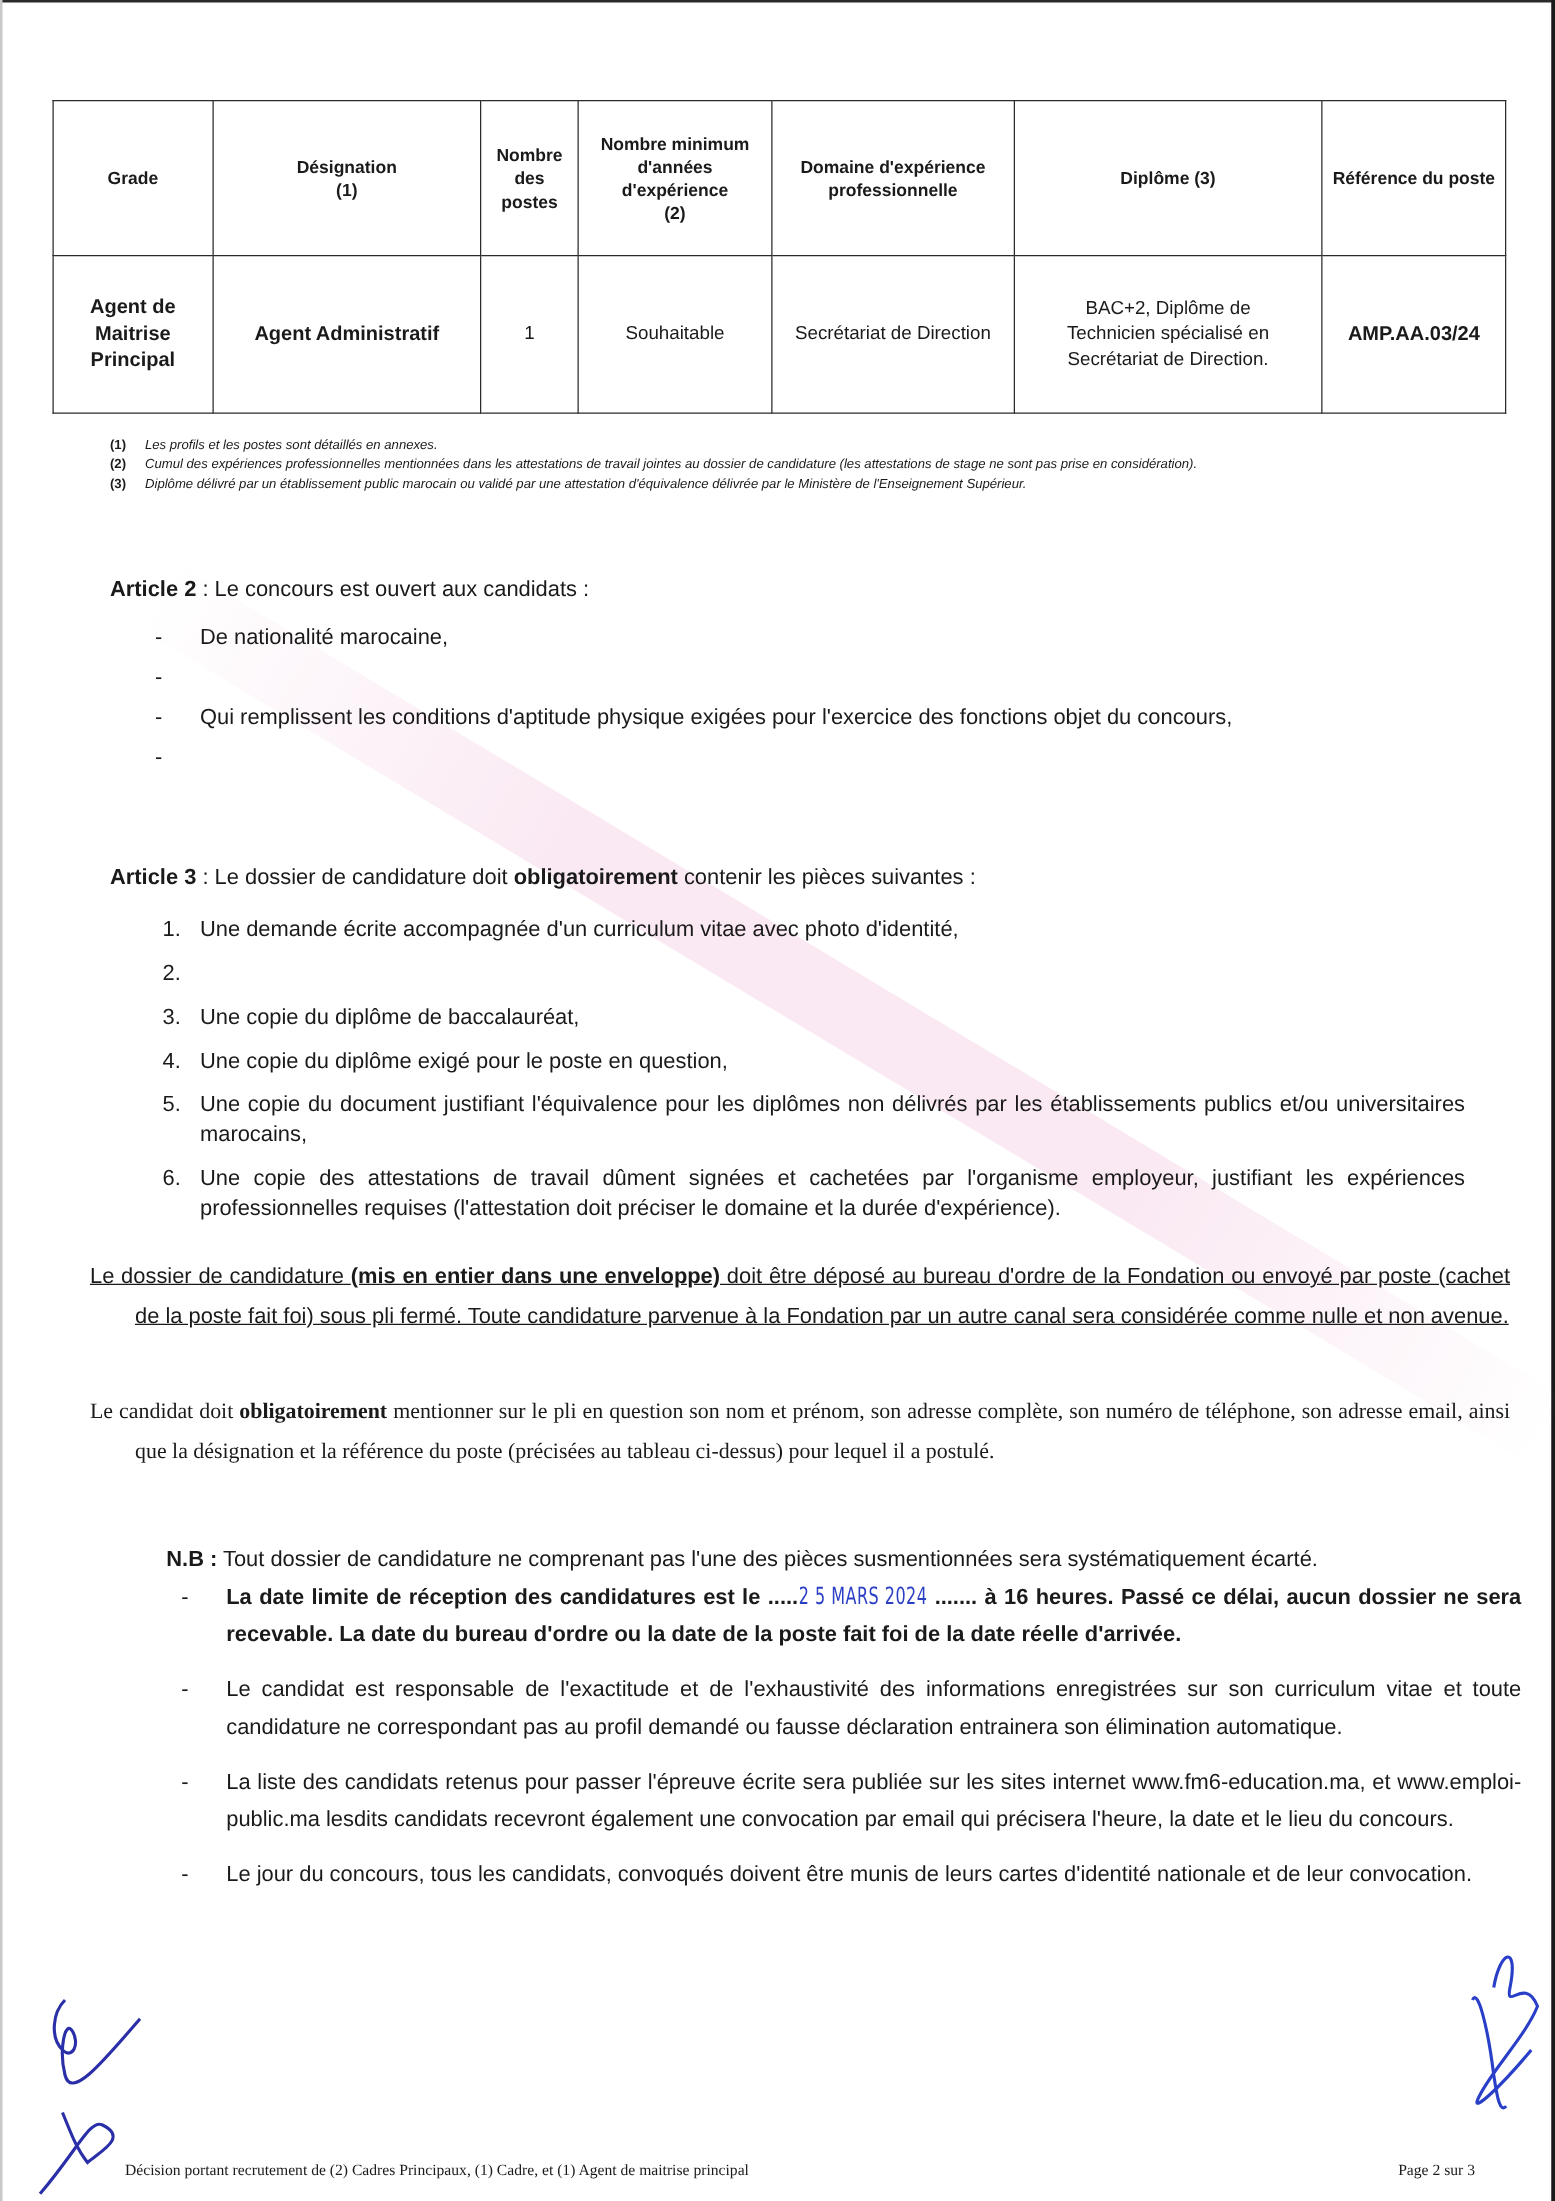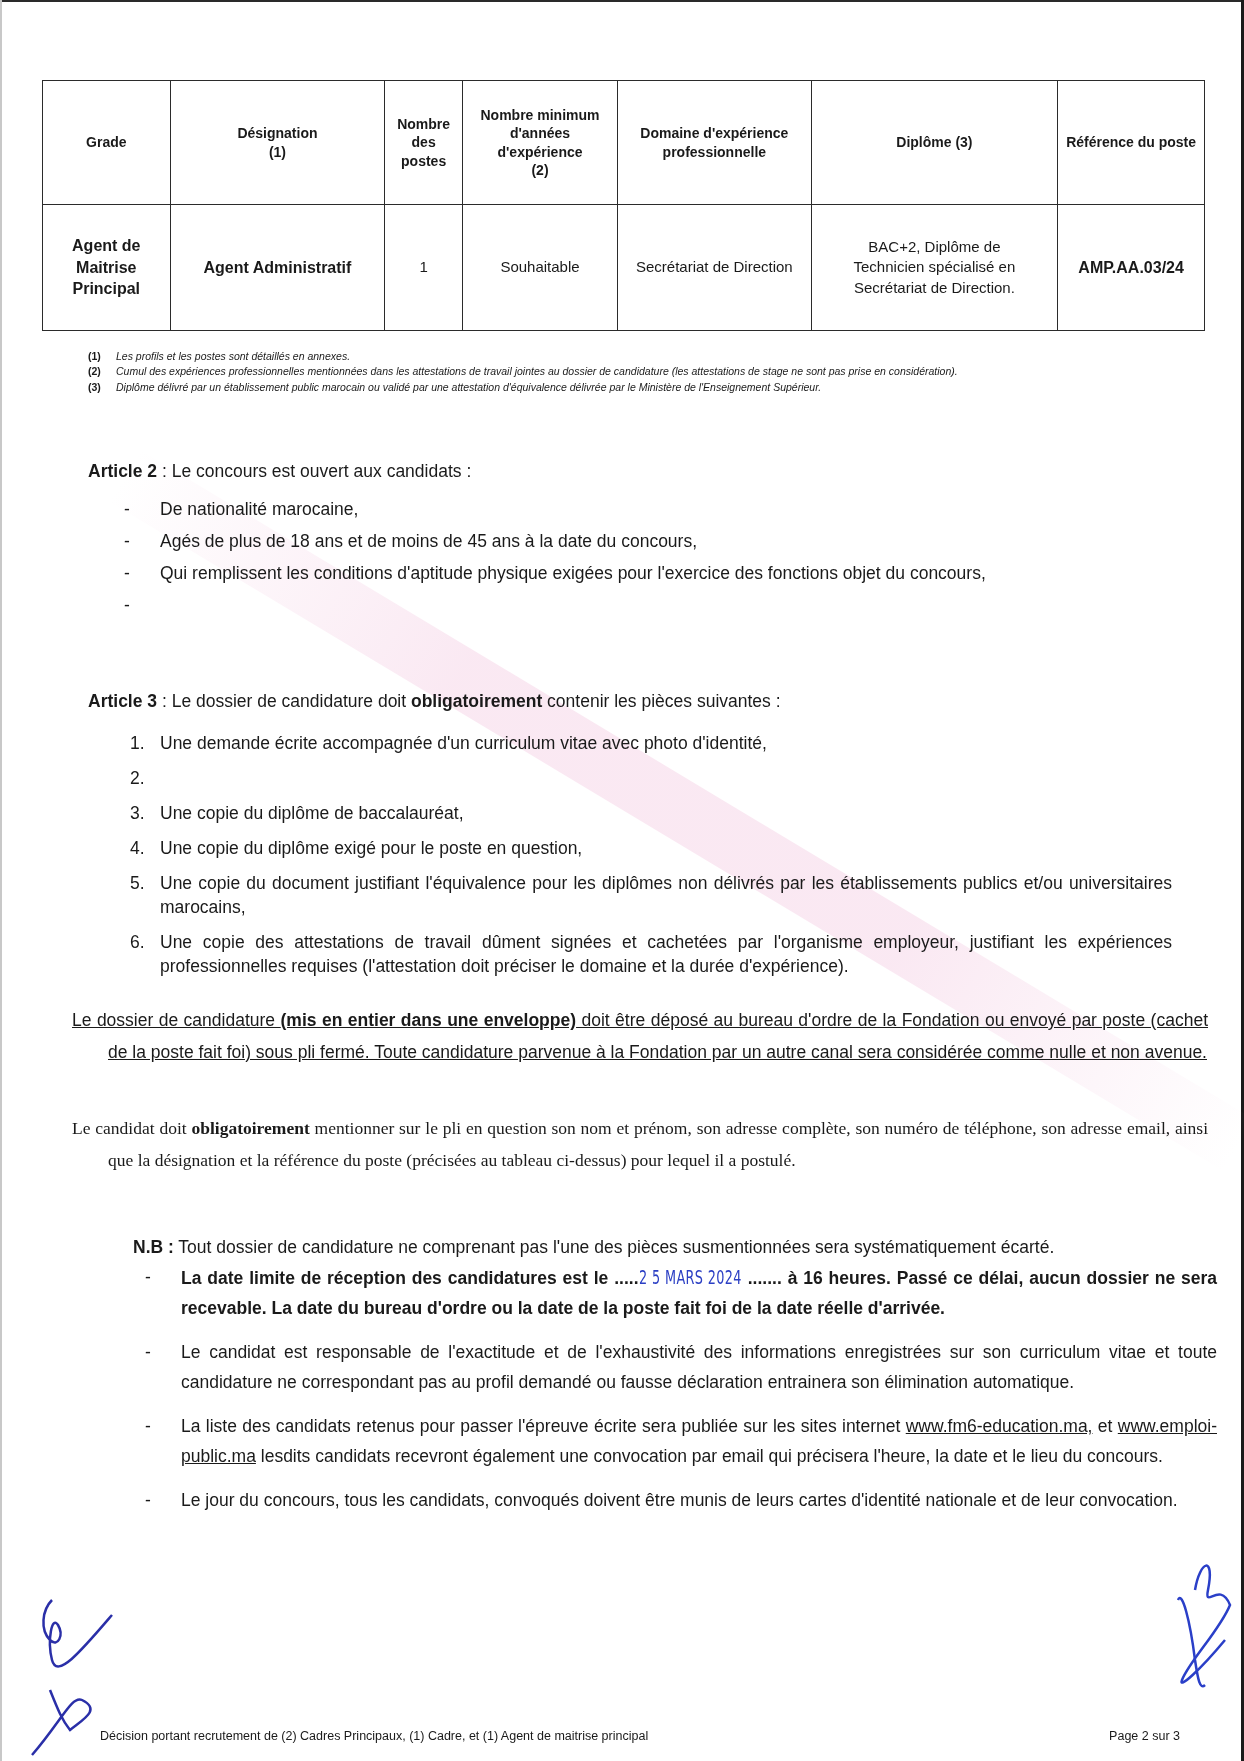--- a/index.html
+++ b/index.html
@@ -35,23 +35,23 @@
 
   .body-text { position: absolute; left: 88px; width: 1084px; font-size: 17.5px; line-height: 32px; }
   .just { text-align: justify; }
   .article-head { font-weight: bold; }
   .dash-item { display: flex; margin-left: 36px; }
   .dash { width: 36px; flex: none; }
   .num-item { display: flex; margin-left: 42px; margin-bottom: 11px; line-height: 24px; }
   .num { width: 30px; flex: none; }
   .hang { padding-left: 36px; text-indent: -36px; }
   .stamp { color: #2b3fc4; font-family: "DejaVu Sans Condensed", "DejaVu Sans", sans-serif; font-weight: normal; font-size: 19px; letter-spacing: 0.5px; transform: scaleX(0.75); display: inline-block; transform-origin: left center; }
-  .link { text-decoration: underline; }
-
-  .footer { position: absolute; left: 100px; top: 1729px; width: 1080px; font-size: 12.5px; display: flex; justify-content: space-between; }
+  .link { }
+
+  .footer { position: absolute; left: 100px; top: 1729px; width: 1080px; font-size: 12.5px; display: flex; justify-content: space-between; font-family: Liberation Serif, serif; }
   .sig { position: absolute; }
 </style>
 </head>
 <body>
 
 <div class="page-border-top"></div>
 <div class="page-border-left"></div>
 <div class="page-border-right"></div>
 <div class="watermark"></div>
 
@@ -114,21 +114,20 @@
   <div>
     <span class="article-head">Article 2</span><span> : Le concours est ouvert aux candidats :</span>
   </div>
   <div style="height:6px"></div>
   <div class="dash-item">
       <span class="dash">-</span>
       <span>De nationalité marocaine,</span>
     </div>
   <div class="dash-item">
       <span class="dash">-</span>
-      <span>Agés de plus de 18 ans et de moins de 45 ans à la date du concours,</span>
     </div>
   <div class="dash-item just">
       <span class="dash">-</span>
       <span class="just" style="flex:1">Qui remplissent les conditions d'aptitude physique exigées pour l'exercice des fonctions objet du concours,</span>
     </div>
   <div class="dash-item">
       <span class="dash">-</span>
     </div>
 </div>
 

